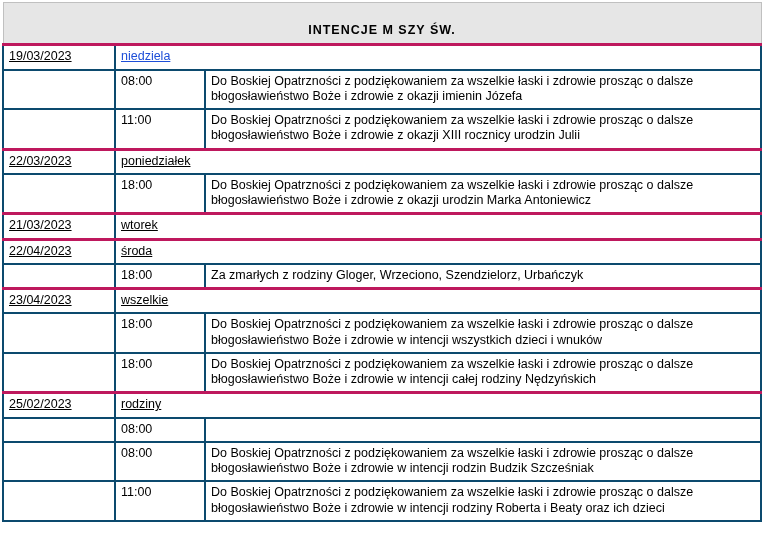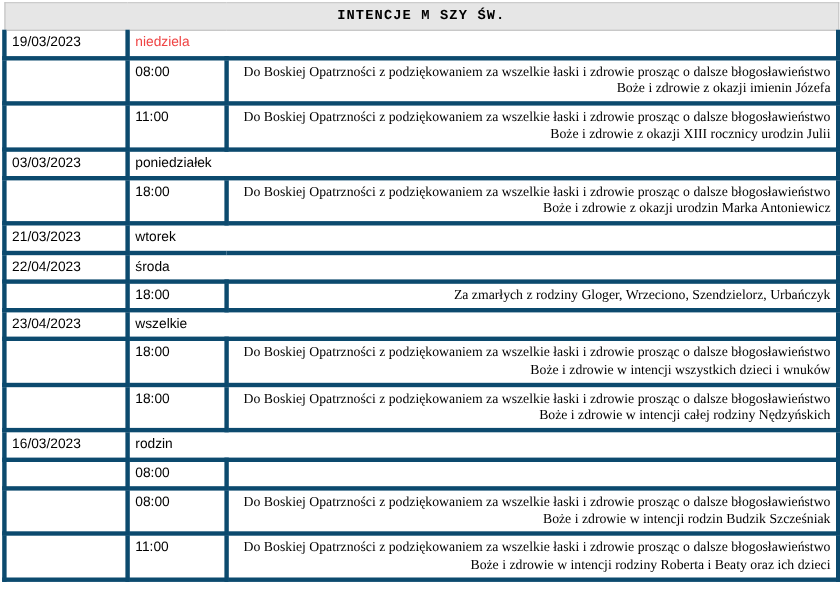--- a/index.html
+++ b/index.html
@@ -21,63 +21,62 @@
   }
   table.schedule {
     border-collapse: collapse;
     table-layout: fixed;
     width: 760px;
     margin: 2px 2px 0 2px;
     font-size: 12.5px;
     color: #000000;
   }
   table.schedule td, table.schedule th {
-    border: 4px solid #0c4a6e;
+    border: 2px solid #0c4a6e;
     vertical-align: top;
     padding: 3px 5px 4px 5px;
     line-height: 1.22;
   }
   
   col.c-date  { width: 112px; }
   col.c-time  { width: 90px; }
   col.c-text  { width: 556px; }
 
   tr.title-row th {
     border: 1px solid #c0c0c0;
     background: #e6e6e6;
     text-align: center;
     font-weight: bold;
     font-size: 12.5px;
     letter-spacing: 0.5px;
-    padding: 4px 0 5px 0;
-    font-family: Liberation Mono, monospace;
+    padding: 20px 0 5px 0;
   }
   .title-text { letter-spacing: 1px; }
 
   tr.day-row td {
-    border-top: 1px solid #be185d;
+    border-top: 3px solid #be185d;
+    text-decoration: underline;
   }
   td.date-cell {
     white-space: nowrap;
   }
   td.dayname-cell {
     font-weight: normal;
   }
   td.dayname-cell.sunday {
-    color: #ef4444;
+    color: #1d4ed8;
   }
   td.time-cell {
     white-space: nowrap;
   }
   td.empty-date, td.empty-cell {
     
   }
   td.intention-cell {
-    text-align: right;
-    font-family: Liberation Serif, serif;
+    text-align: left;
   }
 </style>
 </head>
 <body>
 
 <div class="page">
   <table class="schedule">
     <colgroup>
       <col class="c-date">
       <col class="c-time">
@@ -98,21 +97,21 @@
           <td class="empty-date">&nbsp;</td>
           <td class="time-cell">08:00</td>
           <td class="intention-cell">Do Boskiej Opatrzności z podziękowaniem za wszelkie łaski i zdrowie prosząc o dalsze błogosławieństwo Boże i zdrowie z okazji imienin Józefa</td>
         </tr>
         <tr class="mass-row">
           <td class="empty-date">&nbsp;</td>
           <td class="time-cell">11:00</td>
           <td class="intention-cell">Do Boskiej Opatrzności z podziękowaniem za wszelkie łaski i zdrowie prosząc o dalsze błogosławieństwo Boże i zdrowie z okazji XIII rocznicy urodzin Julii</td>
         </tr>
         <tr class="day-row">
-          <td class="date-cell">03/03/2023</td>
+          <td class="date-cell">22/03/2023</td>
           <td class="dayname-cell" colspan="2">poniedziałek</td>
         </tr>
         <tr class="mass-row">
           <td class="empty-date">&nbsp;</td>
           <td class="time-cell">18:00</td>
           <td class="intention-cell">Do Boskiej Opatrzności z podziękowaniem za wszelkie łaski i zdrowie prosząc o dalsze błogosławieństwo Boże i zdrowie z okazji urodzin Marka Antoniewicz</td>
         </tr>
         <tr class="day-row">
           <td class="date-cell">21/03/2023</td>
           <td class="dayname-cell" colspan="2">wtorek</td>
@@ -134,22 +133,22 @@
           <td class="empty-date">&nbsp;</td>
           <td class="time-cell">18:00</td>
           <td class="intention-cell">Do Boskiej Opatrzności z podziękowaniem za wszelkie łaski i zdrowie prosząc o dalsze błogosławieństwo Boże i zdrowie w intencji wszystkich dzieci i wnuków</td>
         </tr>
         <tr class="mass-row">
           <td class="empty-date">&nbsp;</td>
           <td class="time-cell">18:00</td>
           <td class="intention-cell">Do Boskiej Opatrzności z podziękowaniem za wszelkie łaski i zdrowie prosząc o dalsze błogosławieństwo Boże i zdrowie w intencji całej rodziny Nędzyńskich</td>
         </tr>
         <tr class="day-row">
-          <td class="date-cell">16/03/2023</td>
-          <td class="dayname-cell" colspan="2">rodzin</td>
+          <td class="date-cell">25/02/2023</td>
+          <td class="dayname-cell" colspan="2">rodziny</td>
         </tr>
         <tr class="mass-row">
           <td class="empty-date">&nbsp;</td>
           <td class="time-cell">08:00</td>
           <td class="intention-cell">&nbsp;</td>
         </tr>
         <tr class="mass-row">
           <td class="empty-date">&nbsp;</td>
           <td class="time-cell">08:00</td>
           <td class="intention-cell">Do Boskiej Opatrzności z podziękowaniem za wszelkie łaski i zdrowie prosząc o dalsze błogosławieństwo Boże i zdrowie w intencji rodzin  Budzik Szcześniak</td>

